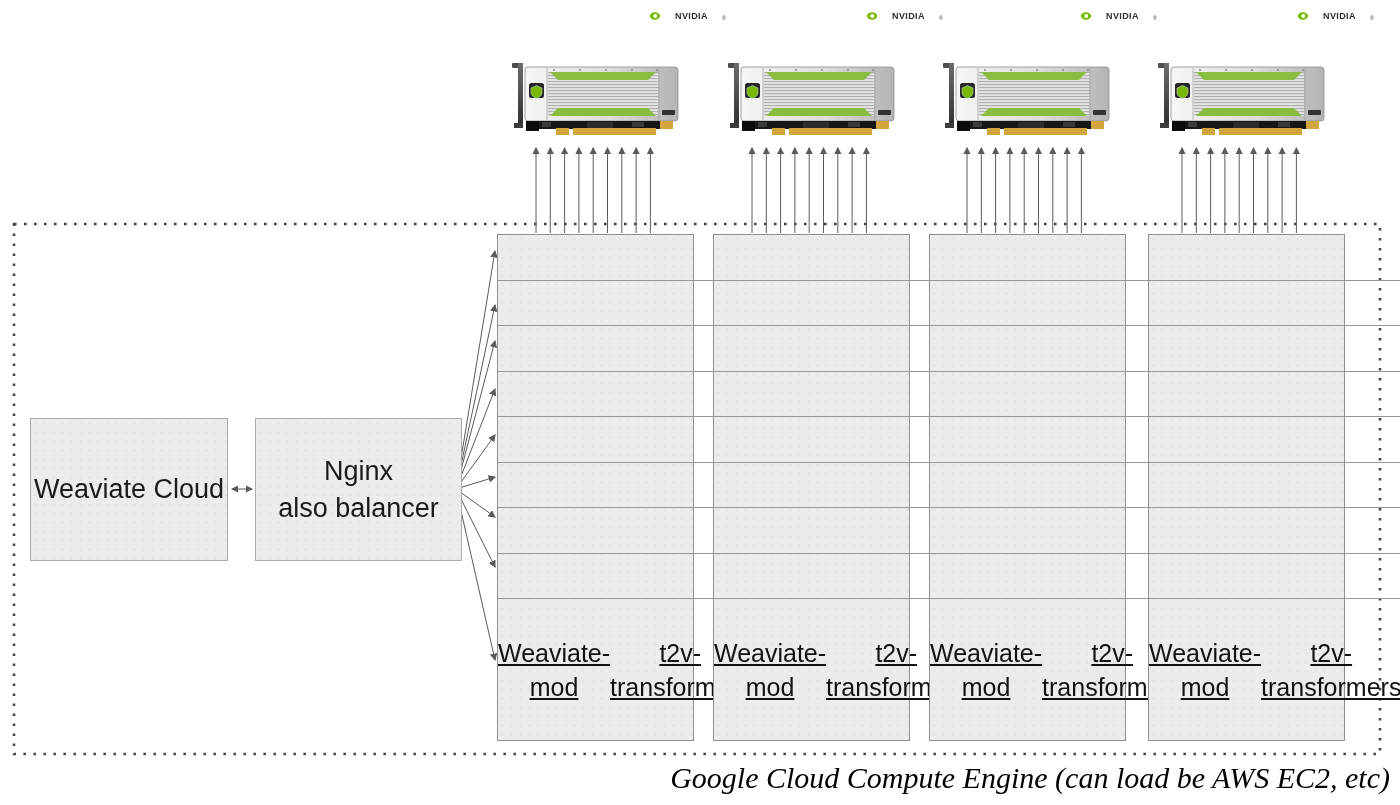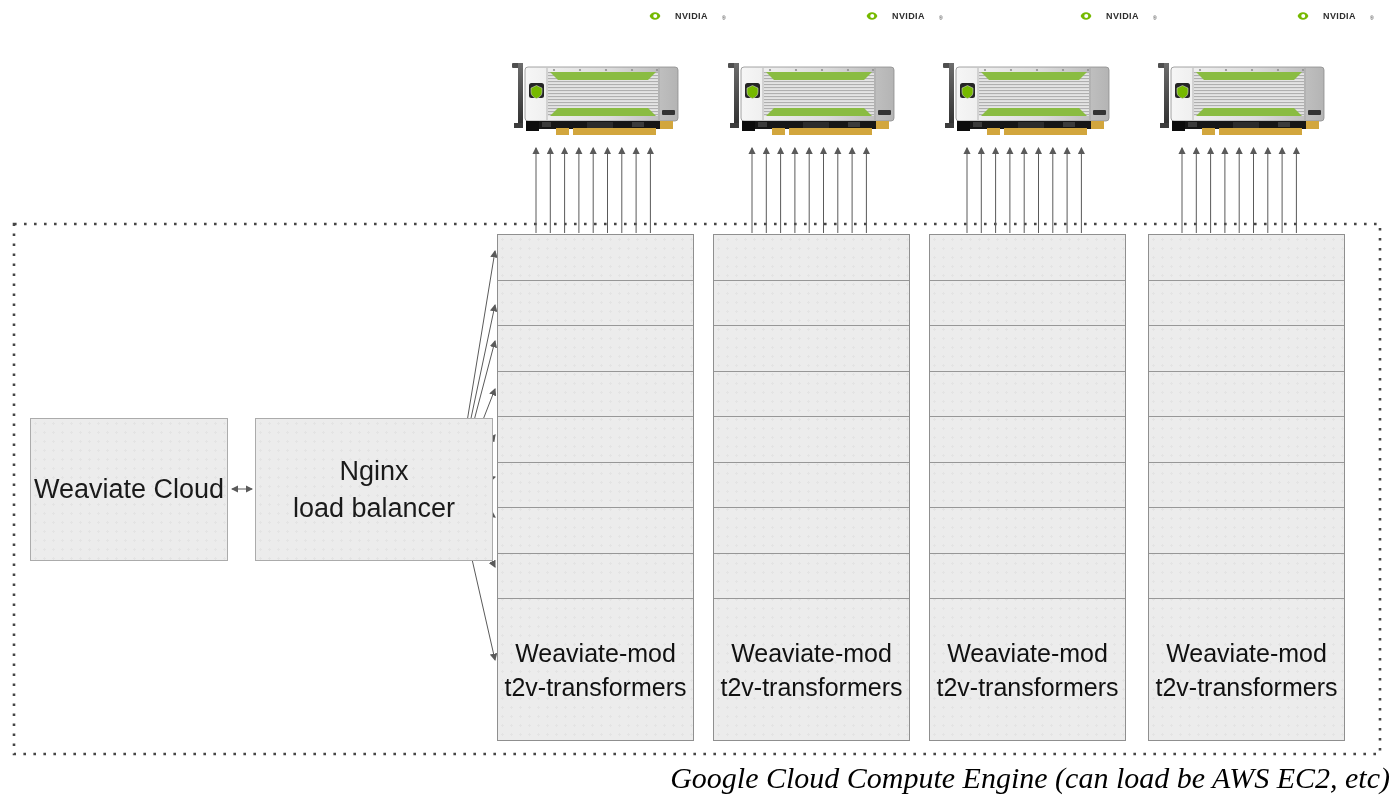--- a/index.html
+++ b/index.html
@@ -7,31 +7,31 @@
           font-family:"Liberation Sans", sans-serif;overflow:hidden;}
 
   
   .node{position:absolute;background-color:#ececec;
         background-image:radial-gradient(circle, rgba(0,0,0,0.035) 1px, transparent 1.3px);
         background-size:9px 9px;
         border:1px solid #ababab;display:flex;flex-direction:column;
         align-items:center;justify-content:center;text-align:center;
         color:#1a1a1a;box-sizing:border-box;}
   #weaviate-node{left:30px;top:418px;width:198px;height:143px;font-size:27px;}
-  #nginx-lb{left:255px;top:418px;width:238px;height:143px;font-size:27px;line-height:37px;}
+  #nginx-lb{left:255px;top:418px;width:207px;height:143px;font-size:27px;line-height:37px;}
 
   
   .gpu-column{position:absolute;top:234px;width:197px;height:507px;box-sizing:border-box;
               background-color:#ececec;
               background-image:radial-gradient(circle, rgba(0,0,0,0.035) 1px, transparent 1.3px);
               background-size:9px 9px;
               border:1px solid #8f8f8f;display:grid;grid-template-rows:repeat(8,1fr) 141px;}
   .cell{border-bottom:1px solid #979797;}
-  .bigcell{display:flex;flex-direction:column;align-items:center;justify-content:center;
-           font-size:25px;line-height:34px;color:#111;text-align:center;}
+  .bigcell{display:flex;align-items:center;justify-content:center;
+           font-size:25px;line-height:34px;color:#111;text-align:center;text-decoration:underline;}
 
   
   .gpu-card{position:absolute;top:62px;width:172px;height:75px;}
   .nvlogo{position:absolute;top:9px;height:14px;display:flex;align-items:center;gap:14px;}
   .nv-eye{width:12px;height:12px;display:block;}
   .nv-brand{font-size:9px;font-weight:bold;color:#2e2e2e;letter-spacing:0.4px;line-height:12px;}
   .nv-reg{font-size:5px;color:#2e2e2e;align-self:flex-end;line-height:9px;}
 
   
   #arrow-layer{position:absolute;left:0;top:0;width:1400px;height:805px;}
@@ -189,21 +189,21 @@
     </svg>
   <svg class="gpu-card" style="left:1158px" viewBox="0 0 172 75">
       <use href="#gpu-card-sym" width="172" height="75"></use>
     </svg>
 
   <div class="node" id="weaviate-node">
     <span>Weaviate Cloud</span>
   </div>
   <div class="node" id="nginx-lb">
     <span>Nginx</span>
-    <span>load balancer</span>
+    <span>also balancer</span>
   </div>
 
   <div class="gpu-column" style="left:497px">
     <div class="cell"></div>
     <div class="cell"></div>
     <div class="cell"></div>
     <div class="cell"></div>
     <div class="cell"></div>
     <div class="cell"></div>
     <div class="cell"></div>

